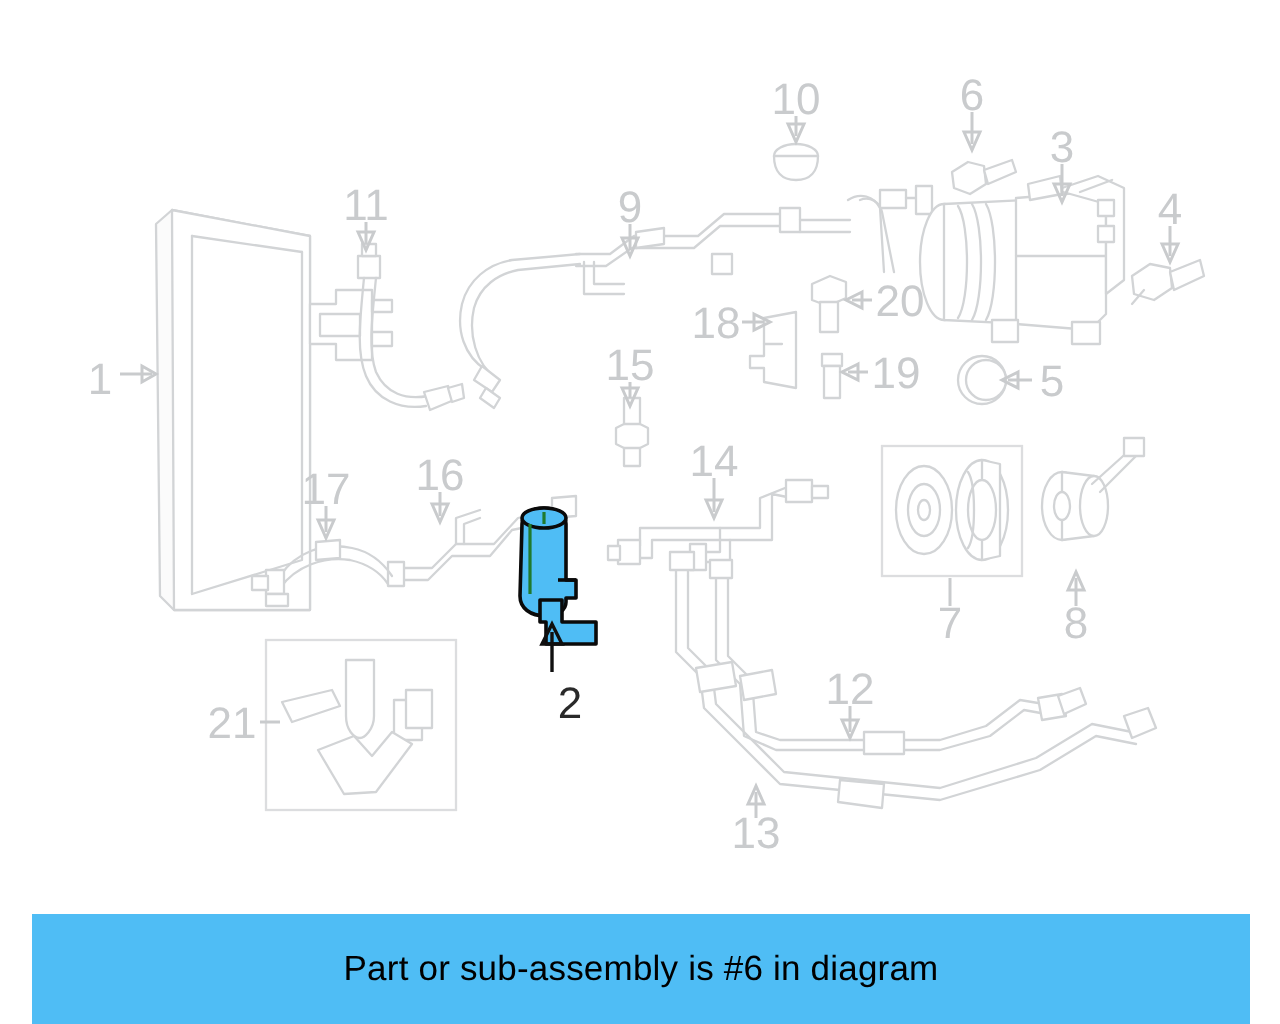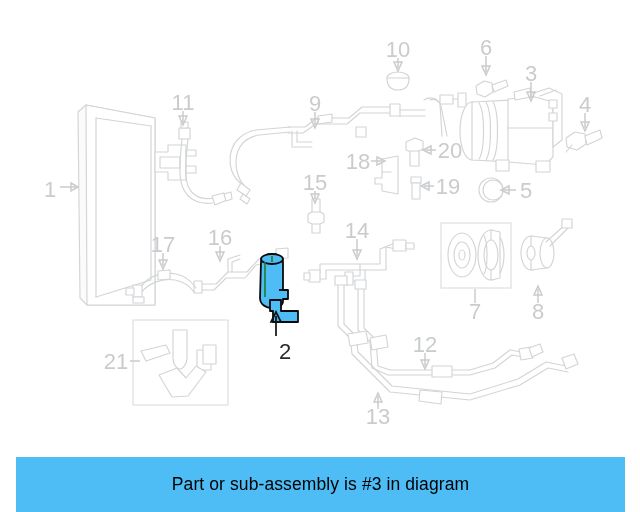--- a/index.html
+++ b/index.html
@@ -405,16 +405,16 @@
     <text class="callout-num" x="220" y="245">16</text>
     <text class="callout-num" x="163" y="252">17</text>
     <text class="callout-num" x="358" y="169">18</text>
     <text class="callout-num" x="448" y="194">19</text>
     <text class="callout-num" x="450" y="158">20</text>
     <text class="callout-num" x="116" y="369">21</text>
 
   </svg>
 
   <div class="banner">
-    <div class="banner-line">Part or sub-assembly is #3 in diagram</div>
+    <div class="banner-line">Part or sub-assembly is #6 in diagram</div>
   </div>
 
 </div>
 
 </body></html>

